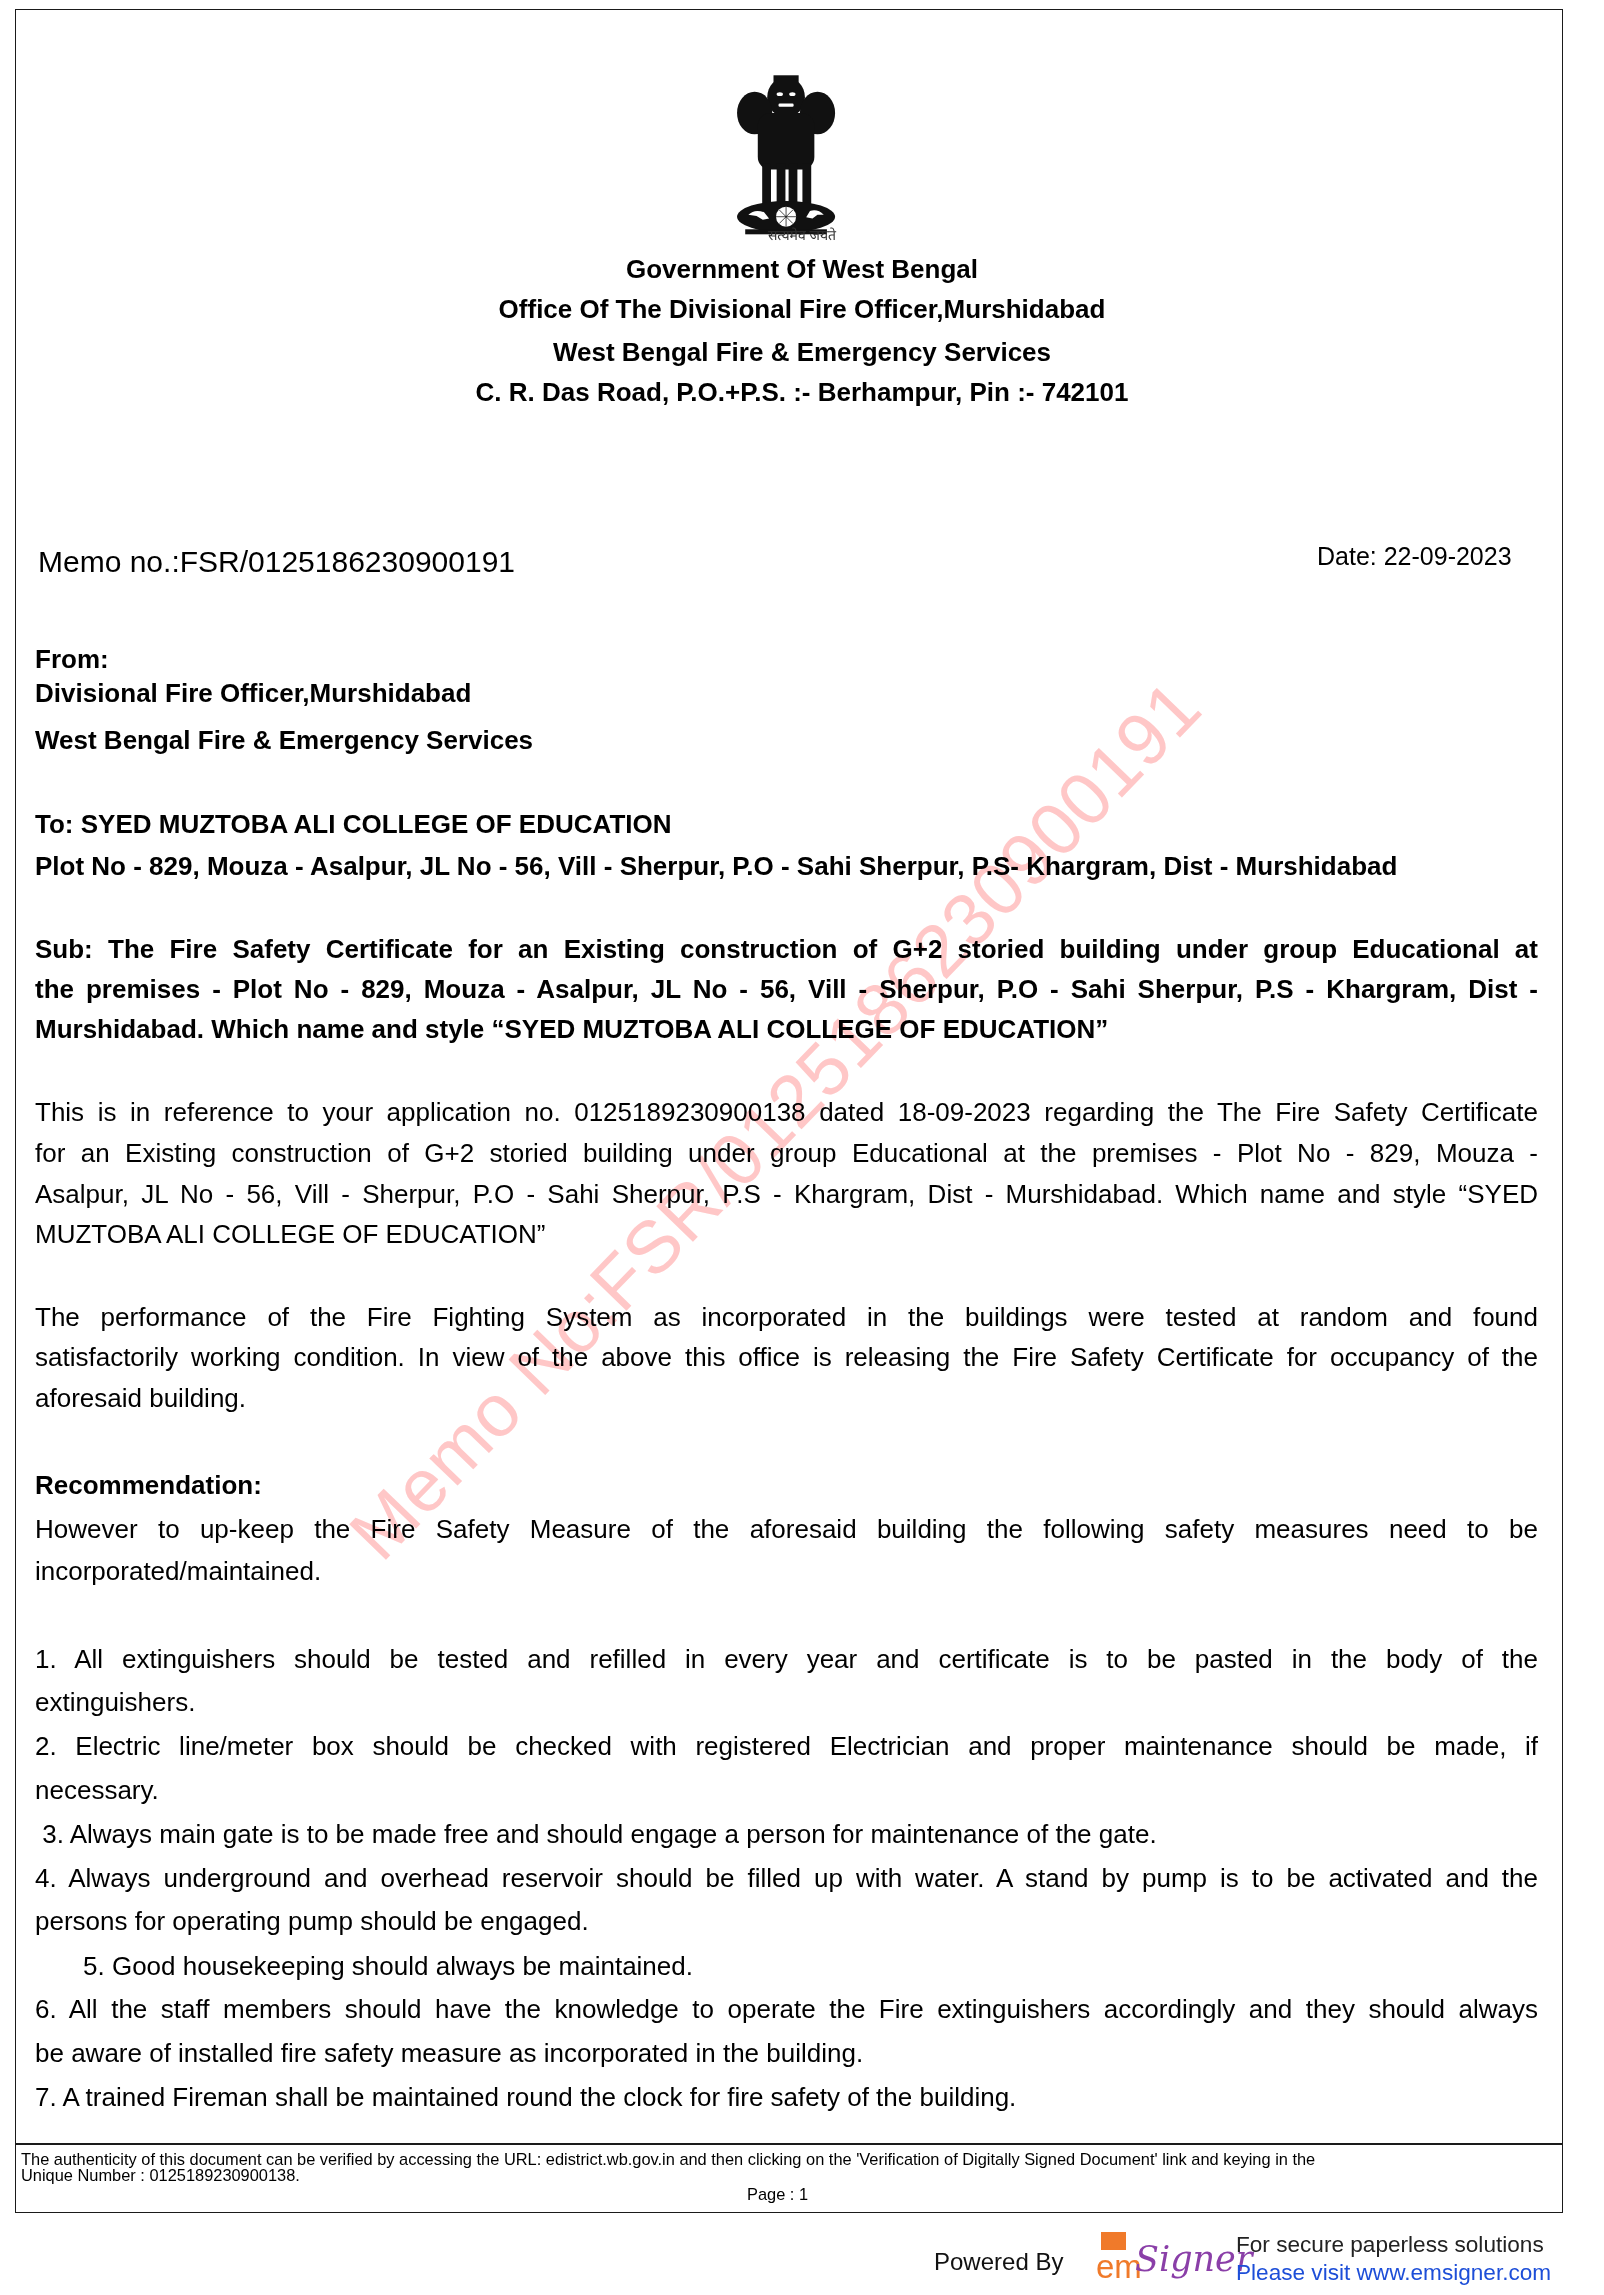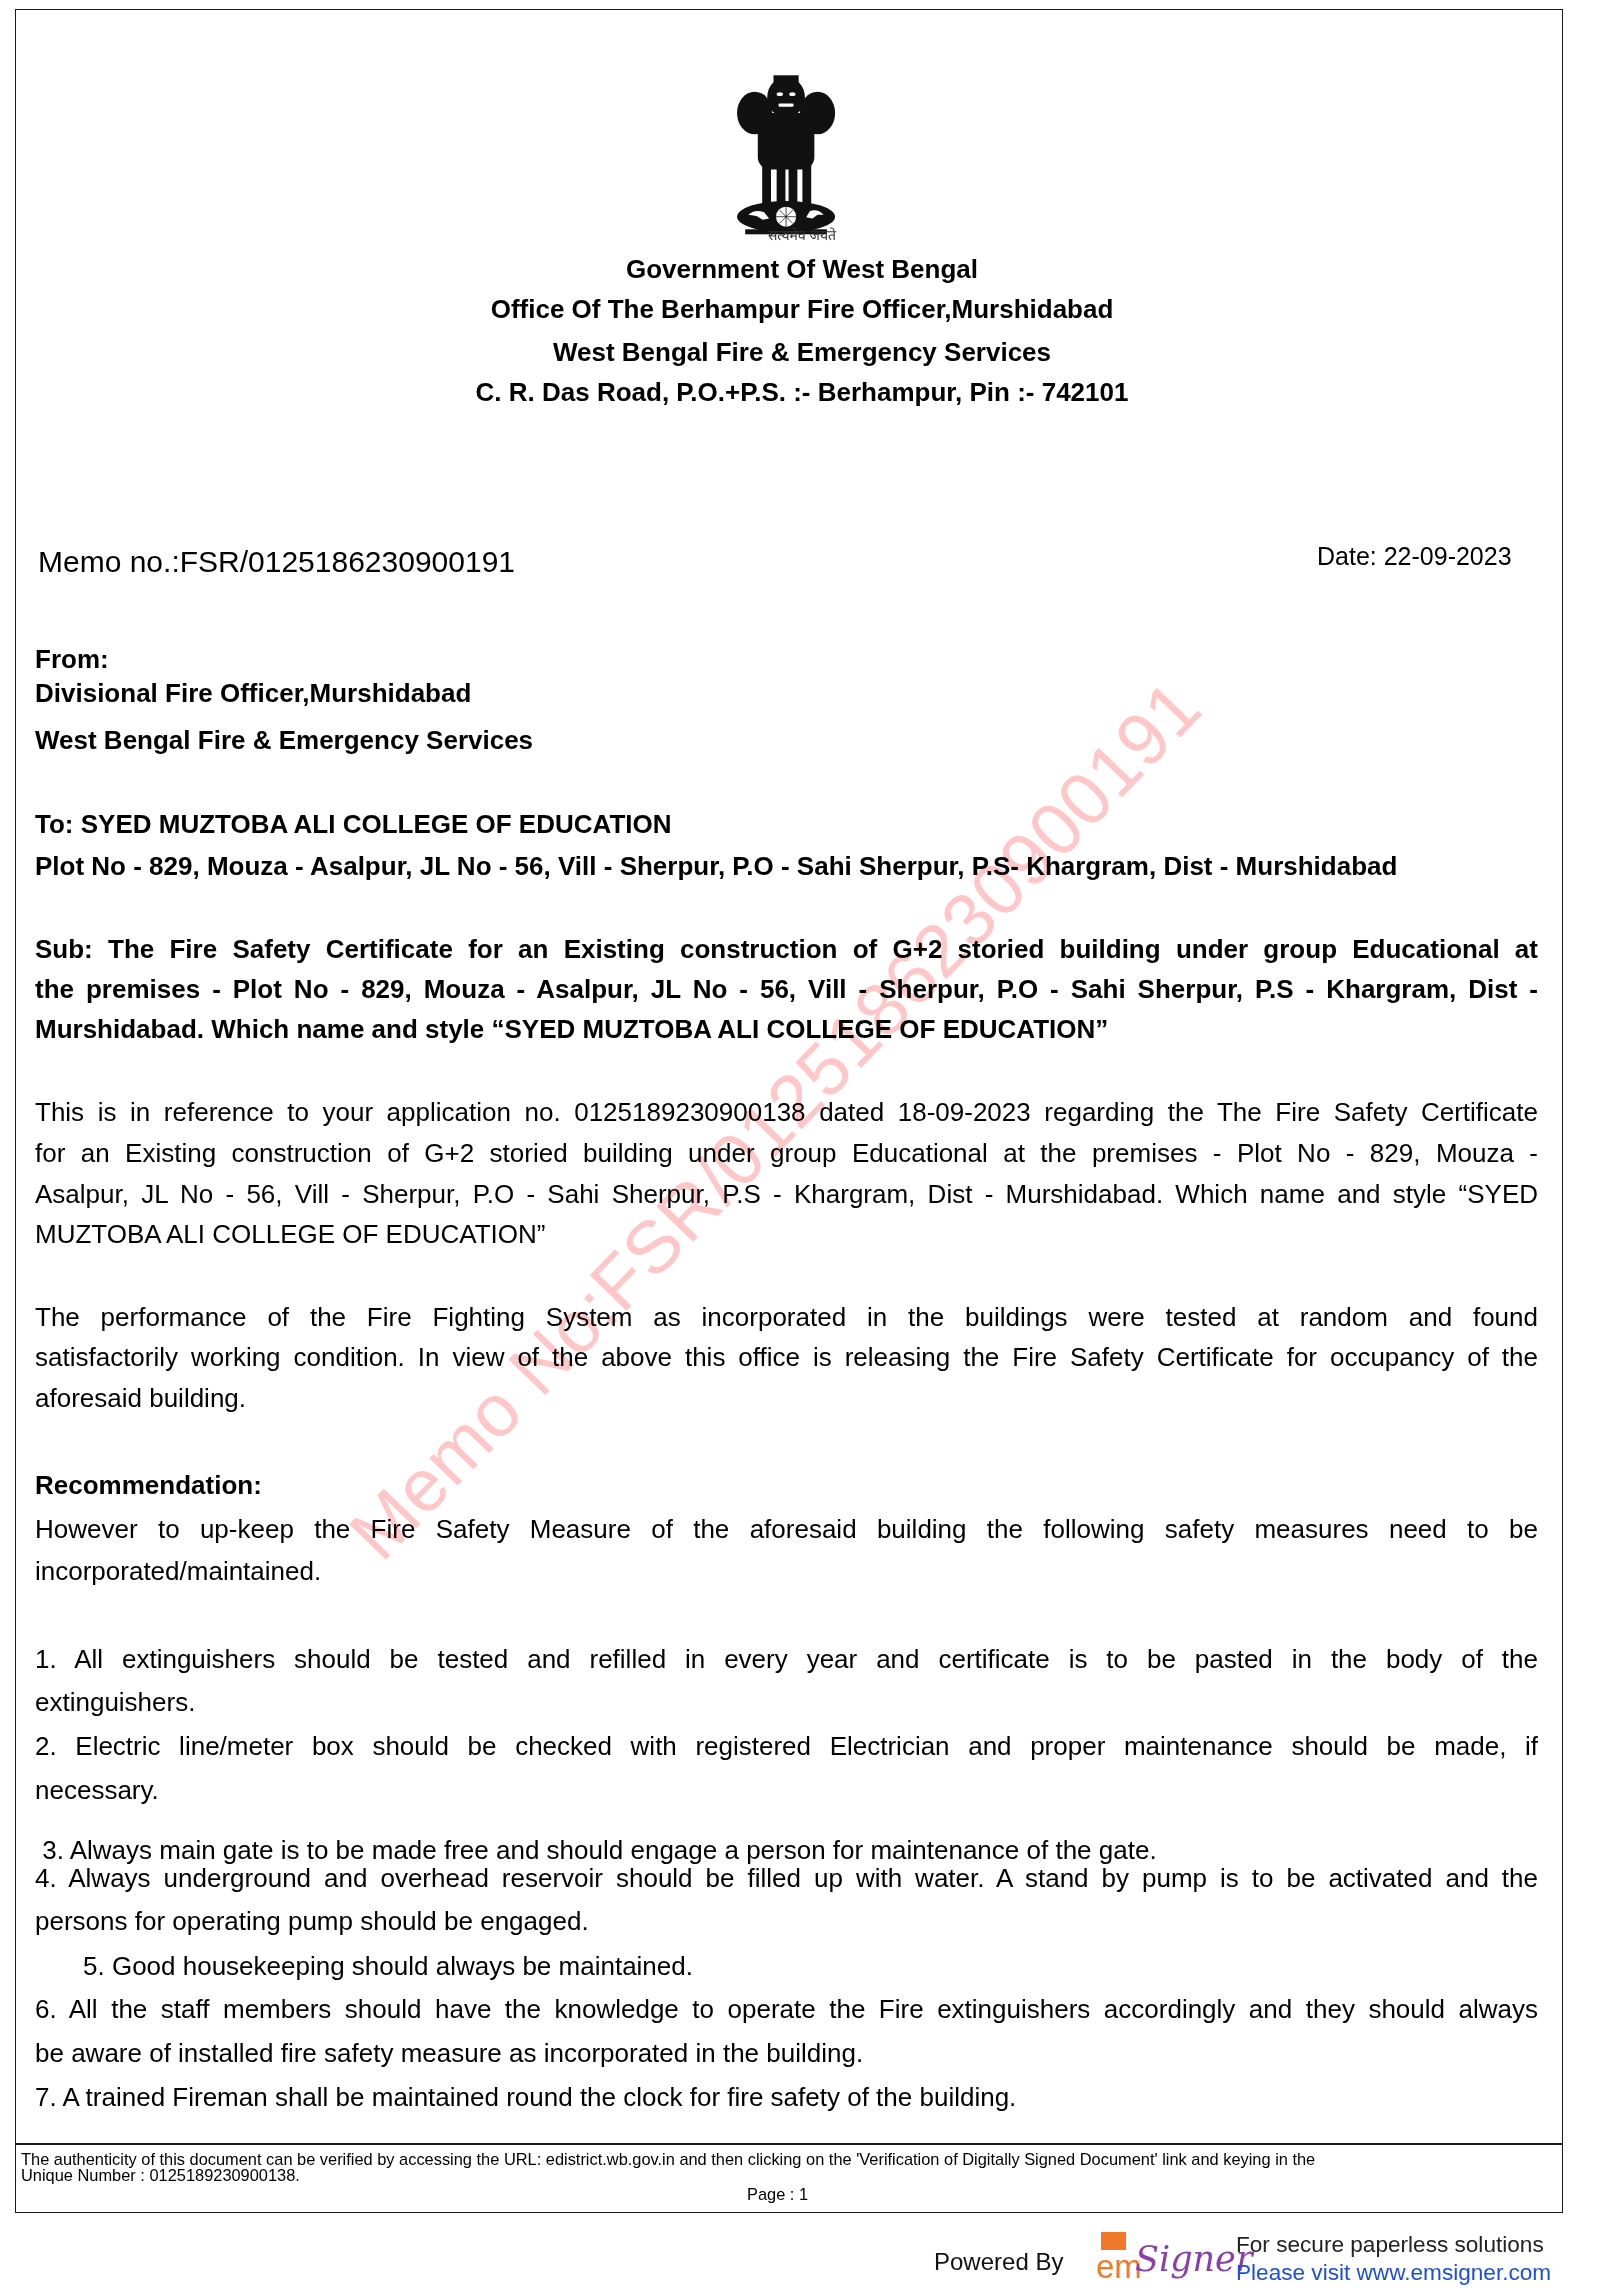--- a/index.html
+++ b/index.html
@@ -59,21 +59,21 @@
   <g stroke="#111" stroke-width="1.2">
     <line x1="100" y1="219" x2="100" y2="251"></line>
     <line x1="84" y1="235" x2="116" y2="235"></line>
     <line x1="89" y1="224" x2="111" y2="246"></line>
     <line x1="111" y1="224" x2="89" y2="246"></line>
   </g>
 </svg>
 <div class="abs center" style="top:225px; font-size:14px; color:#333;">सत्यमेव जयते</div>
 
 <div class="abs center hd" style="top:254px;">Government Of West Bengal</div>
-<div class="abs center hd" style="top:294px;">Office Of The Berhampur Fire Officer,Murshidabad</div>
+<div class="abs center hd" style="top:294px;">Office Of The Divisional Fire Officer,Murshidabad</div>
 <div class="abs center hd" style="top:337px;">West Bengal Fire &amp; Emergency Services</div>
 <div class="abs center hd" style="top:377px;">C. R. Das Road, P.O.+P.S. :- Berhampur, Pin :- 742101</div>
 
 <div class="abs memo" style="top:545px;">Memo no.:FSR/0125186230900191</div>
 <div class="abs date" style="top:542px;">Date: 22-09-2023</div>
 
 <div class="abs plain body bold" style="top:644px;">From:</div>
 <div class="abs plain body bold" style="top:678px;">Divisional Fire Officer,Murshidabad</div>
 <div class="abs plain body bold" style="top:725px;">West Bengal Fire &amp; Emergency Services</div>
 
@@ -94,21 +94,21 @@
 <div class="abs plain body" style="top:1383px;">aforesaid building.</div>
 
 <div class="abs plain body bold" style="top:1470px;">Recommendation:</div>
 <div class="abs just body" style="top:1514px;">However to up-keep the Fire Safety Measure of the aforesaid building the following safety measures need to be</div>
 <div class="abs plain body" style="top:1556px;">incorporated/maintained.</div>
 
 <div class="abs just body" style="top:1644px;">1. All extinguishers should be tested and refilled in every year and certificate is to be pasted in the body of the</div>
 <div class="abs plain body" style="top:1687px;">extinguishers.</div>
 <div class="abs just body" style="top:1731px;">2. Electric line/meter box should be checked with registered Electrician and proper maintenance should be made, if</div>
 <div class="abs plain body" style="top:1775px;">necessary.</div>
-<div class="abs plain body" style="top:1819px; white-space:pre;margin-top:16px;"> 3. Always main gate is to be made free and should engage a person for maintenance of the gate.</div>
+<div class="abs plain body" style="top:1819px; white-space:pre;"> 3. Always main gate is to be made free and should engage a person for maintenance of the gate.</div>
 <div class="abs just body" style="top:1863px;">4. Always underground and overhead reservoir should be filled up with water. A stand by pump is to be activated and the</div>
 <div class="abs plain body" style="top:1906px;">persons for operating pump should be engaged.</div>
 <div class="abs plain body" style="top:1951px;margin-left:48px;">5. Good housekeeping should always be maintained.</div>
 <div class="abs just body" style="top:1994px;">6. All the staff members should have the knowledge to operate the Fire extinguishers accordingly and they should always</div>
 <div class="abs plain body" style="top:2038px;">be aware of installed fire safety measure as incorporated in the building.</div>
 <div class="abs plain body" style="top:2082px;">7. A trained Fireman shall be maintained round the clock for fire safety of the building.</div>
 
 <div class="footer-box"></div>
 <div class="abs foot" style="top:2150px;">The authenticity of this document can be verified by accessing the URL: edistrict.wb.gov.in and then clicking on the 'Verification of Digitally Signed Document' link and keying in the</div>
 <div class="abs foot" style="top:2166px;">Unique Number : 0125189230900138.</div>

